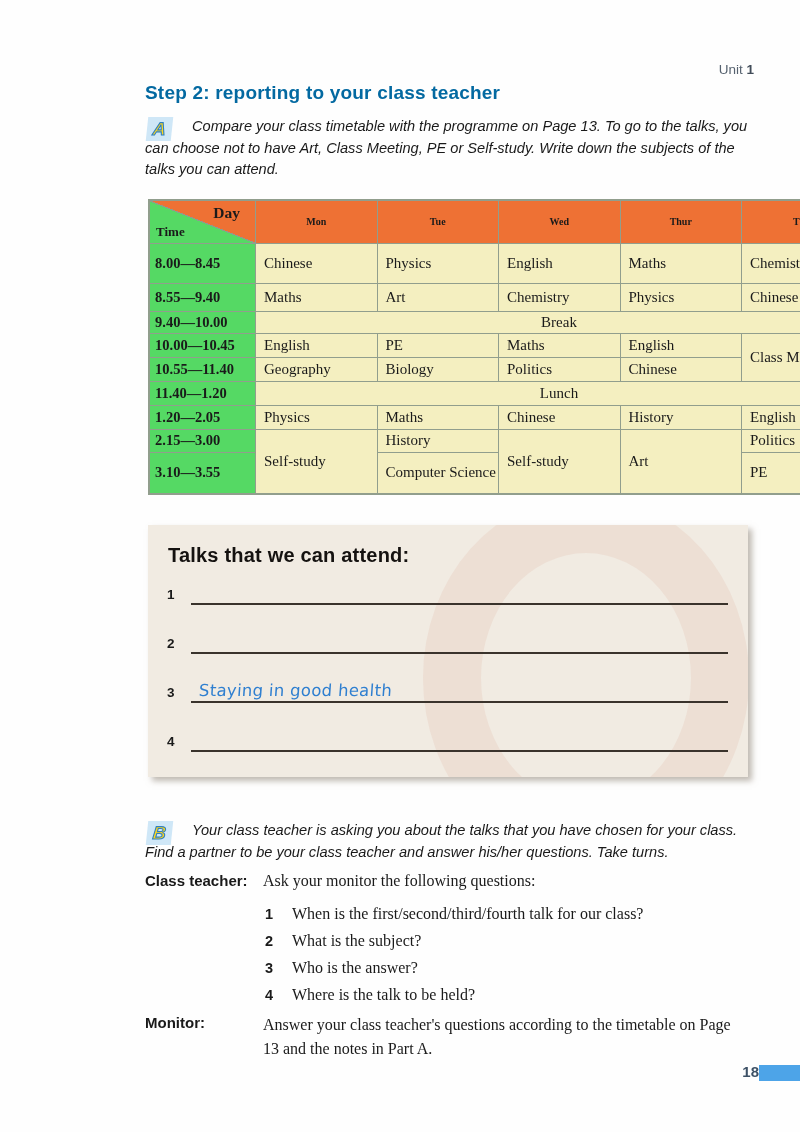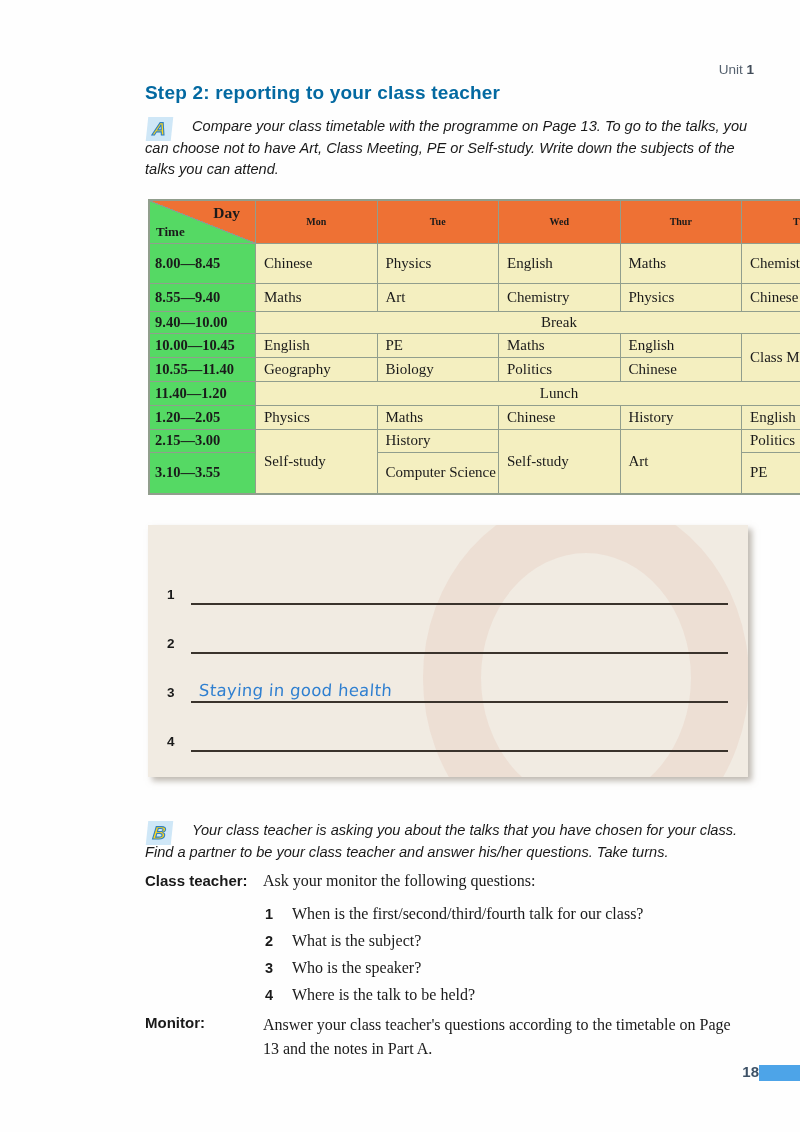--- a/index.html
+++ b/index.html
@@ -171,20 +171,21 @@
   <tr style="height:42px">
     <td class="time">3.10—3.55</td>
     <td class="wrapcell">Computer Science</td>
     <td>PE</td>
   </tr>
 </tbody>
   </table>
 
 <div id="talks-box">
   <div class="swirl"></div>
+  <div class="talks-title">Talks that we can attend:</div>
 
   <div class="talk-item" style="top:54px">
     <span class="num">1</span>
     <span class="answer"></span>
     <div class="line"></div>
   </div>
   <div class="talk-item" style="top:103px">
     <span class="num">2</span>
     <span class="answer"></span>
     <div class="line"></div>
@@ -210,21 +211,21 @@
   <span class="d-label" style="top:0">Class teacher:</span>
   <span class="d-teacher-text d-serif">Ask your monitor the following questions:</span>
 
   <div class="q-row" style="top:33px">
     <span class="qnum">1</span><span class="d-serif">When is the first/second/third/fourth talk for our class?</span>
   </div>
   <div class="q-row" style="top:60px">
     <span class="qnum">2</span><span class="d-serif">What is the subject?</span>
   </div>
   <div class="q-row" style="top:87px">
-    <span class="qnum">3</span><span class="d-serif">Who is the speaker?</span>
+    <span class="qnum">3</span><span class="d-serif">Who is the answer?</span>
   </div>
   <div class="q-row" style="top:114px">
     <span class="qnum">4</span><span class="d-serif">Where is the talk to be held?</span>
   </div>
 
   <span class="d-label" style="top:142px">Monitor:</span>
   <div class="monitor-text d-serif">Answer your class teacher's questions according to the timetable on Page 13 and the notes in Part A.</div>
 </div>
 
 <div class="page-num">18</div>

